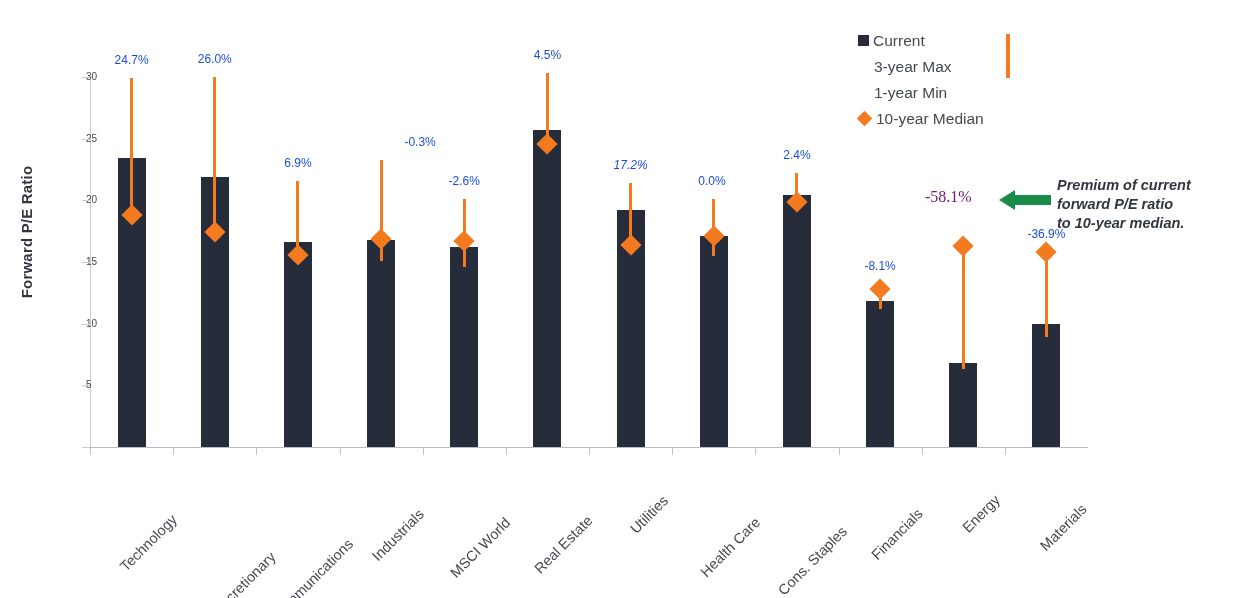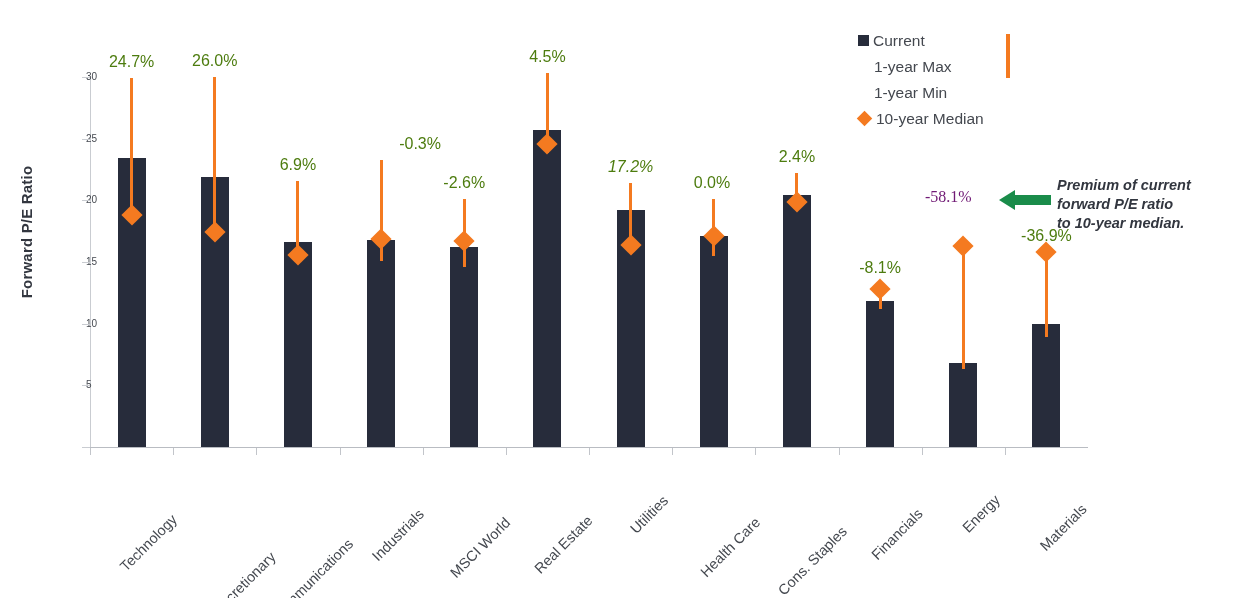--- a/index.html
+++ b/index.html
@@ -99,22 +99,22 @@
     background: #f47a20;
   }
   .median-diamond {
     position: absolute;
     width: 15px; height: 15px;
     background: #f47a20;
     transform: translate(-50%, -50%) rotate(45deg);
   }
   .bar-label {
     position: absolute;
-    font-size: 16px;
-    color: #4d7c0f;
+    font-size: 12px;
+    color: #1d4ed8;
     white-space: nowrap;
     transform: translateX(-50%);
     line-height: 1;
   }
 
   
   .x-label {
     position: absolute;
     top: 460px;
     font-size: 14.5px;
@@ -251,21 +251,21 @@
       <div class="x-tick-mark" style="left: 1004.83px;"></div>
       <div class="x-label" style="left: 1062.42px; transform: rotate(-45deg) translateX(-100%);">Materials</div>
     </div>
   <div id="plot"></div>
 
   <div id="legend">
     <div class="legend-row">
       <span class="legend-swatch-square"></span><span>Current</span>
     </div>
     <div class="legend-row">
-      <span class="legend-indent"></span><span>1-year Max</span>
+      <span class="legend-indent"></span><span>3-year Max</span>
     </div>
     <div class="legend-row">
       <span class="legend-indent"></span><span>1-year Min</span>
     </div>
     <div class="legend-row">
       <span class="legend-swatch-diamond"></span><span>10-year Median</span>
     </div>
     <div class="legend-bar-line"></div>
   </div>
 

